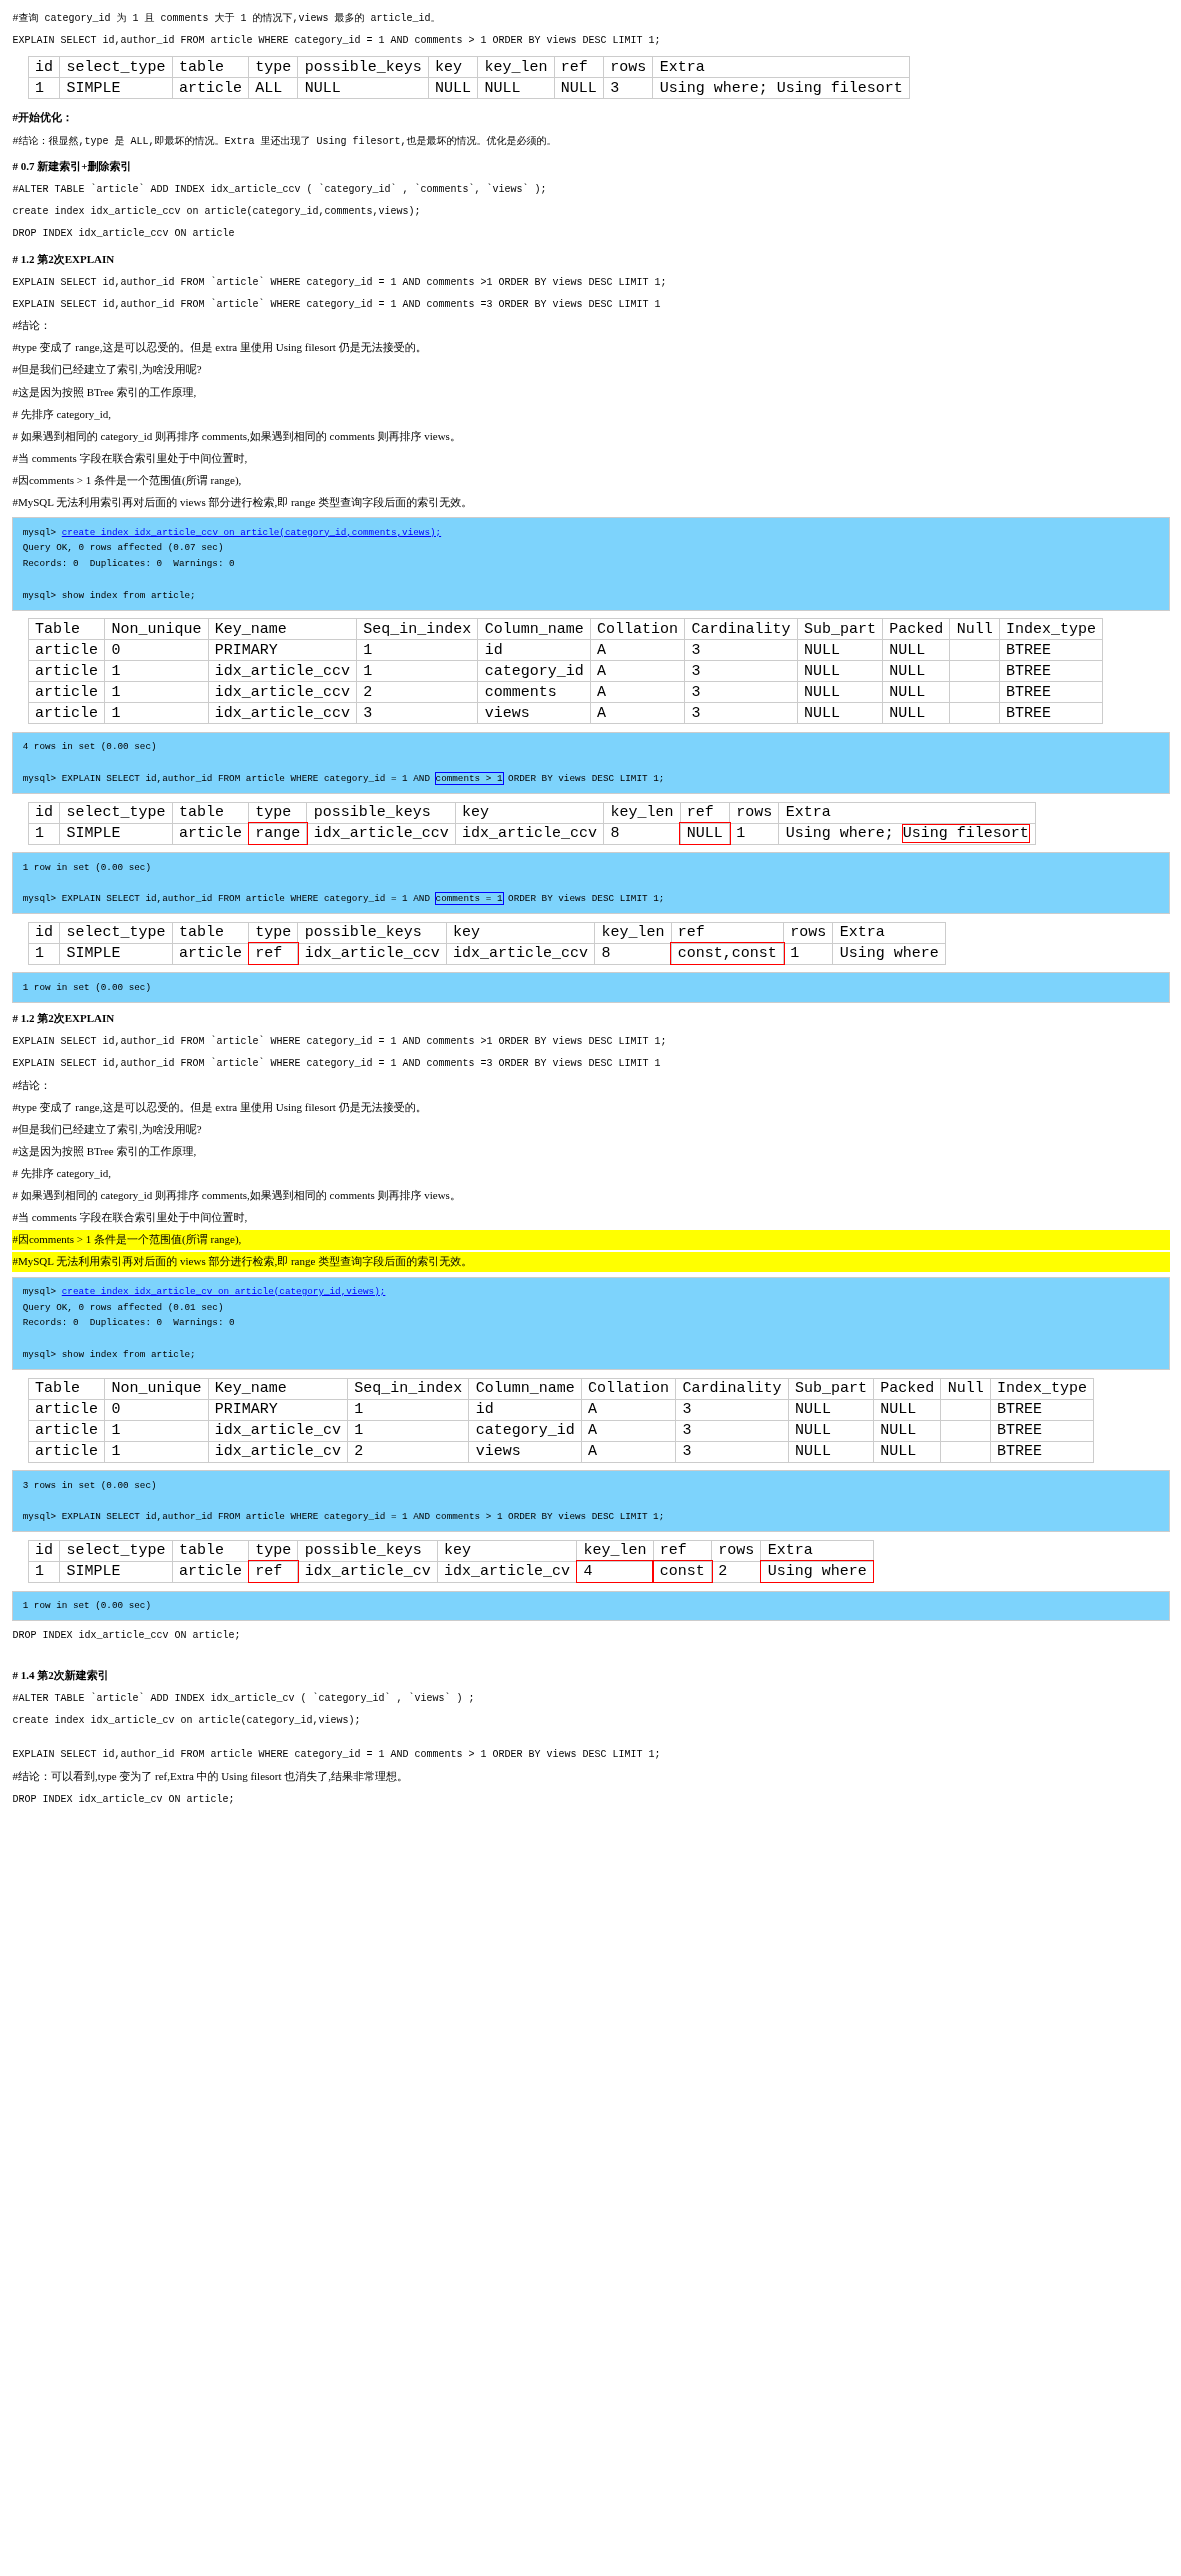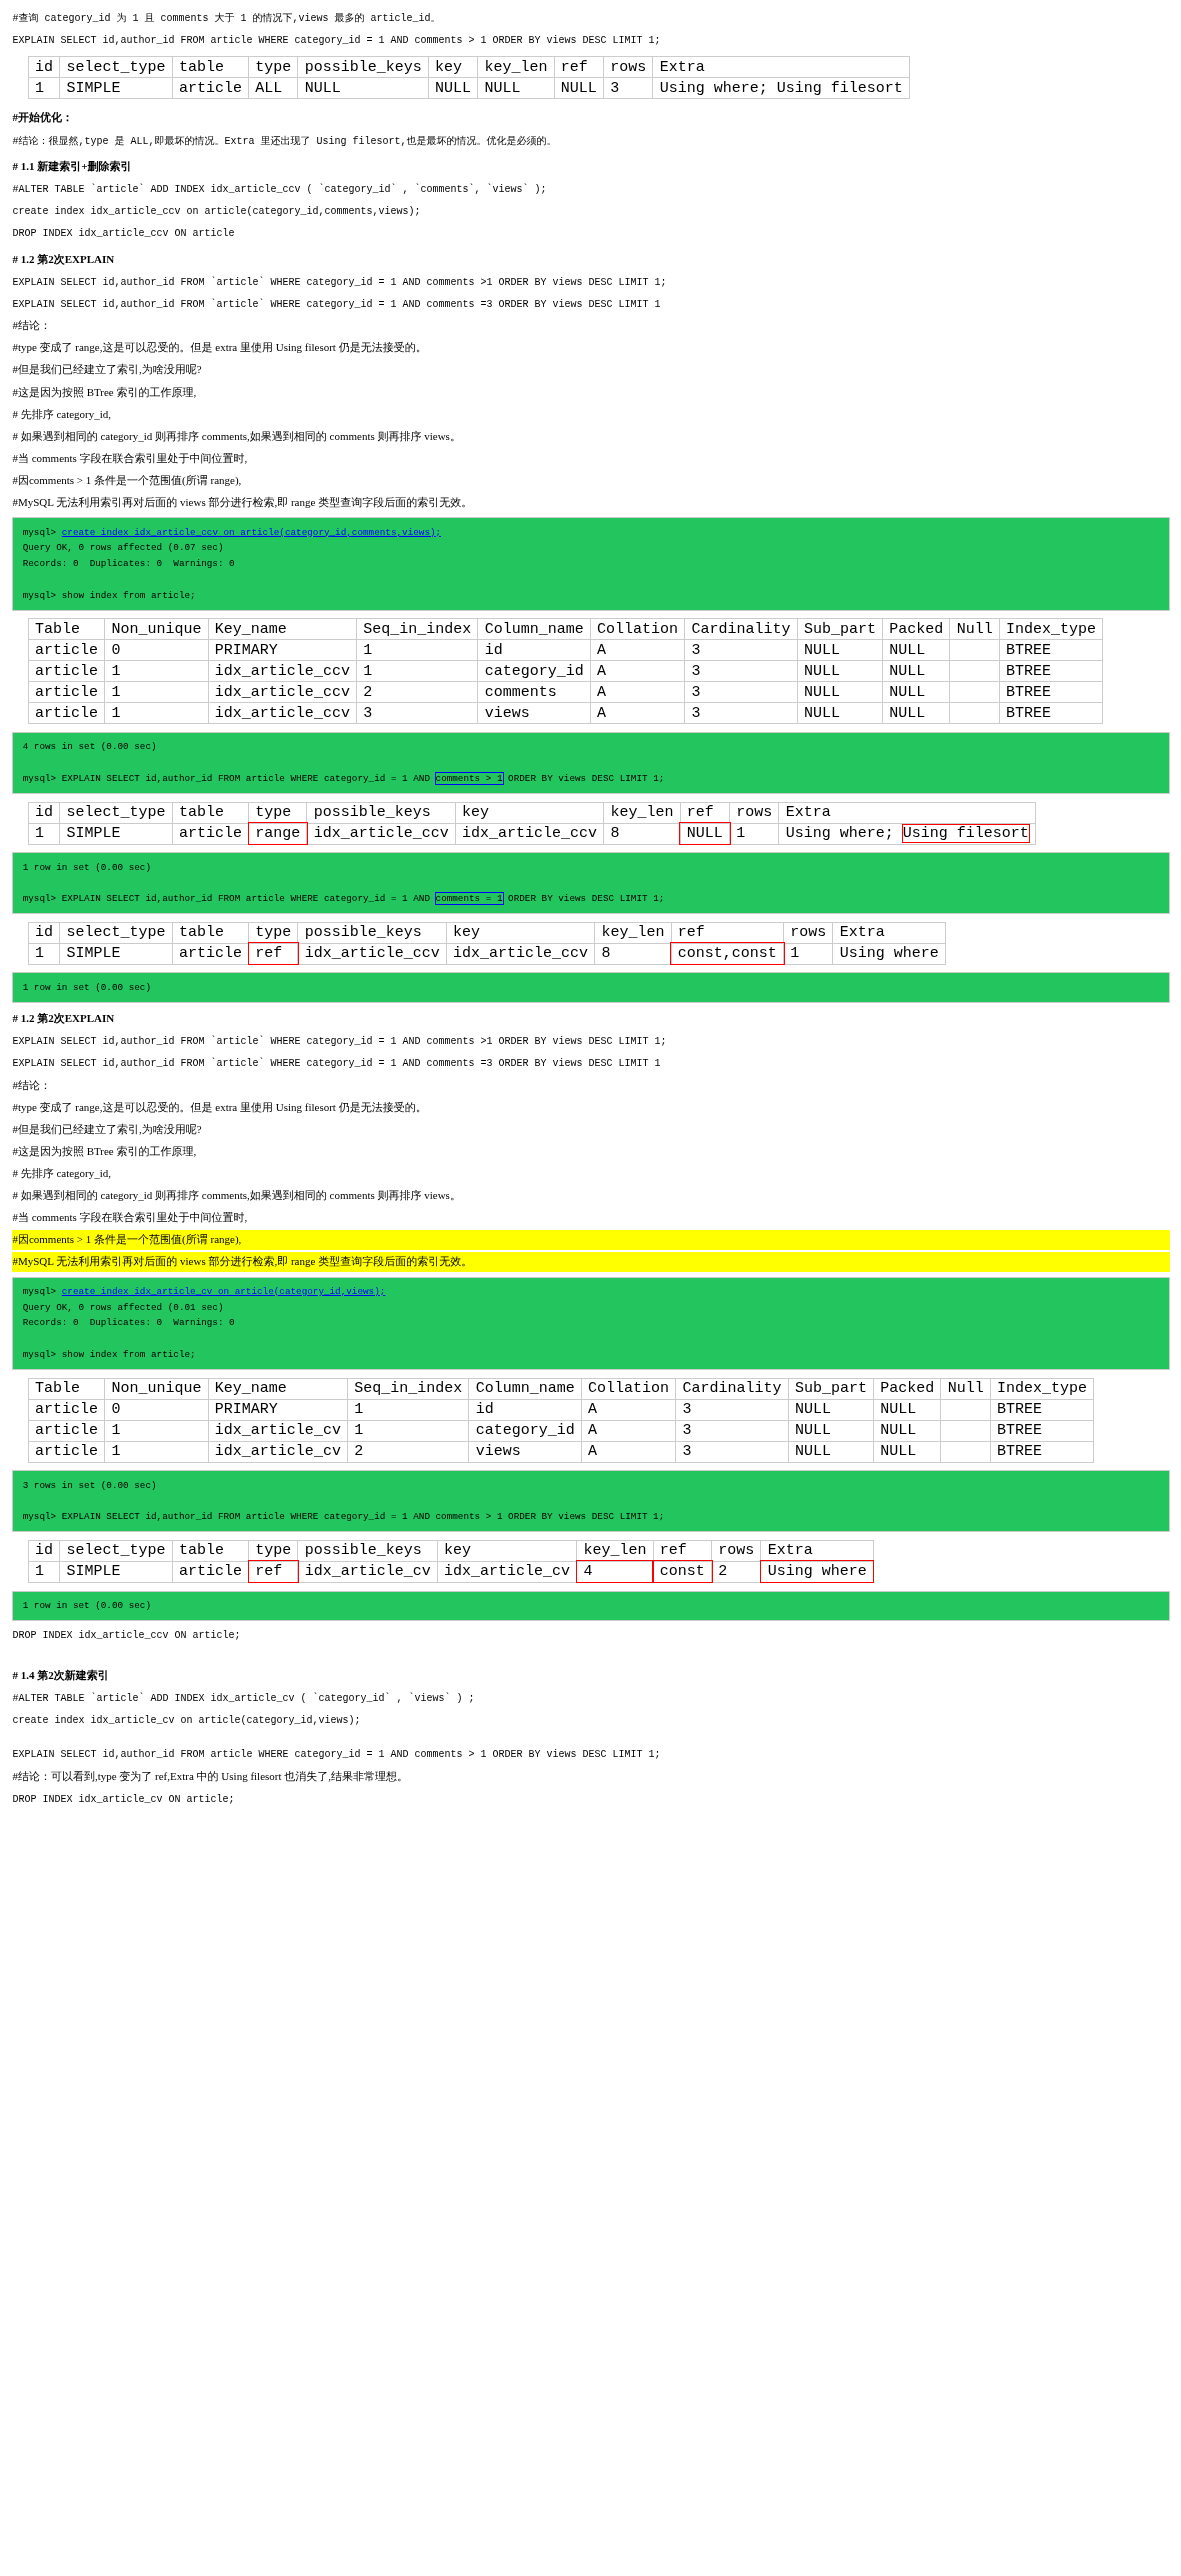--- a/index.html
+++ b/index.html
@@ -31,21 +31,21 @@
       color: blue;
       text-decoration: underline;
     }
     .section-title {
       font-weight: bold;
       font-size: 11px;
       margin: 6.2px 0 2.3px 0;
     }
     .para { margin-bottom: 2.3px; line-height: 1.8; }
     .mysql-block {
-      background: #22c55e;
+      background: #7dd3fc;
       border: 0.8px solid #ccc;
       font-family: "Courier New", monospace;
       font-size: 9.3px;
       padding: 6.2px 9.3px;
       margin: 4.6px 0;
       white-space: pre;
       line-height: 1.7;
     }
     .tbl-wrap { margin: 3.1px 0 3.1px 0; overflow-x: auto; }
   </style>
@@ -98,21 +98,21 @@
 
   
   <div class="para section-title">#开始优化：</div>
 
   
   <div class="para">
     <span class="code-inline">#结论：很显然,type 是 ALL,即最坏的情况。Extra 里还出现了 Using filesort,也是最坏的情况。优化是必须的。</span>
   </div>
 
   
-  <div class="para section-title"># 1.1 新建索引+删除索引</div>
+  <div class="para section-title"># 0.7 新建索引+删除索引</div>
   <div class="para">
     <span class="code-inline">#ALTER TABLE `article` ADD INDEX idx_article_ccv ( `category_id` , `comments`, `views` );</span>
   </div>
   <div class="para">
     <span class="code-inline">create index idx_article_ccv on article(category_id,comments,views);</span>
   </div>
   <div class="para">
     <span class="code-inline">DROP INDEX idx_article_ccv ON article</span>
   </div>
 

